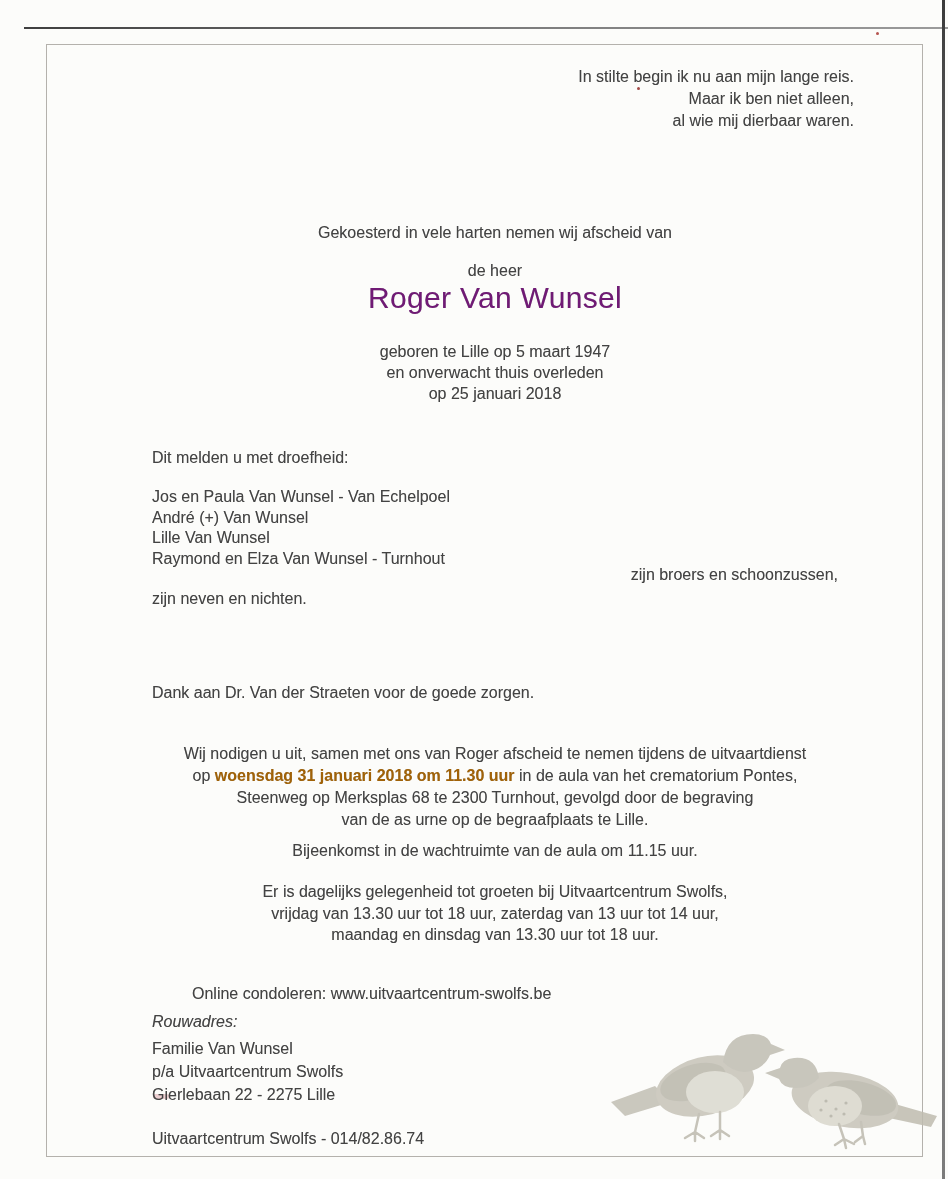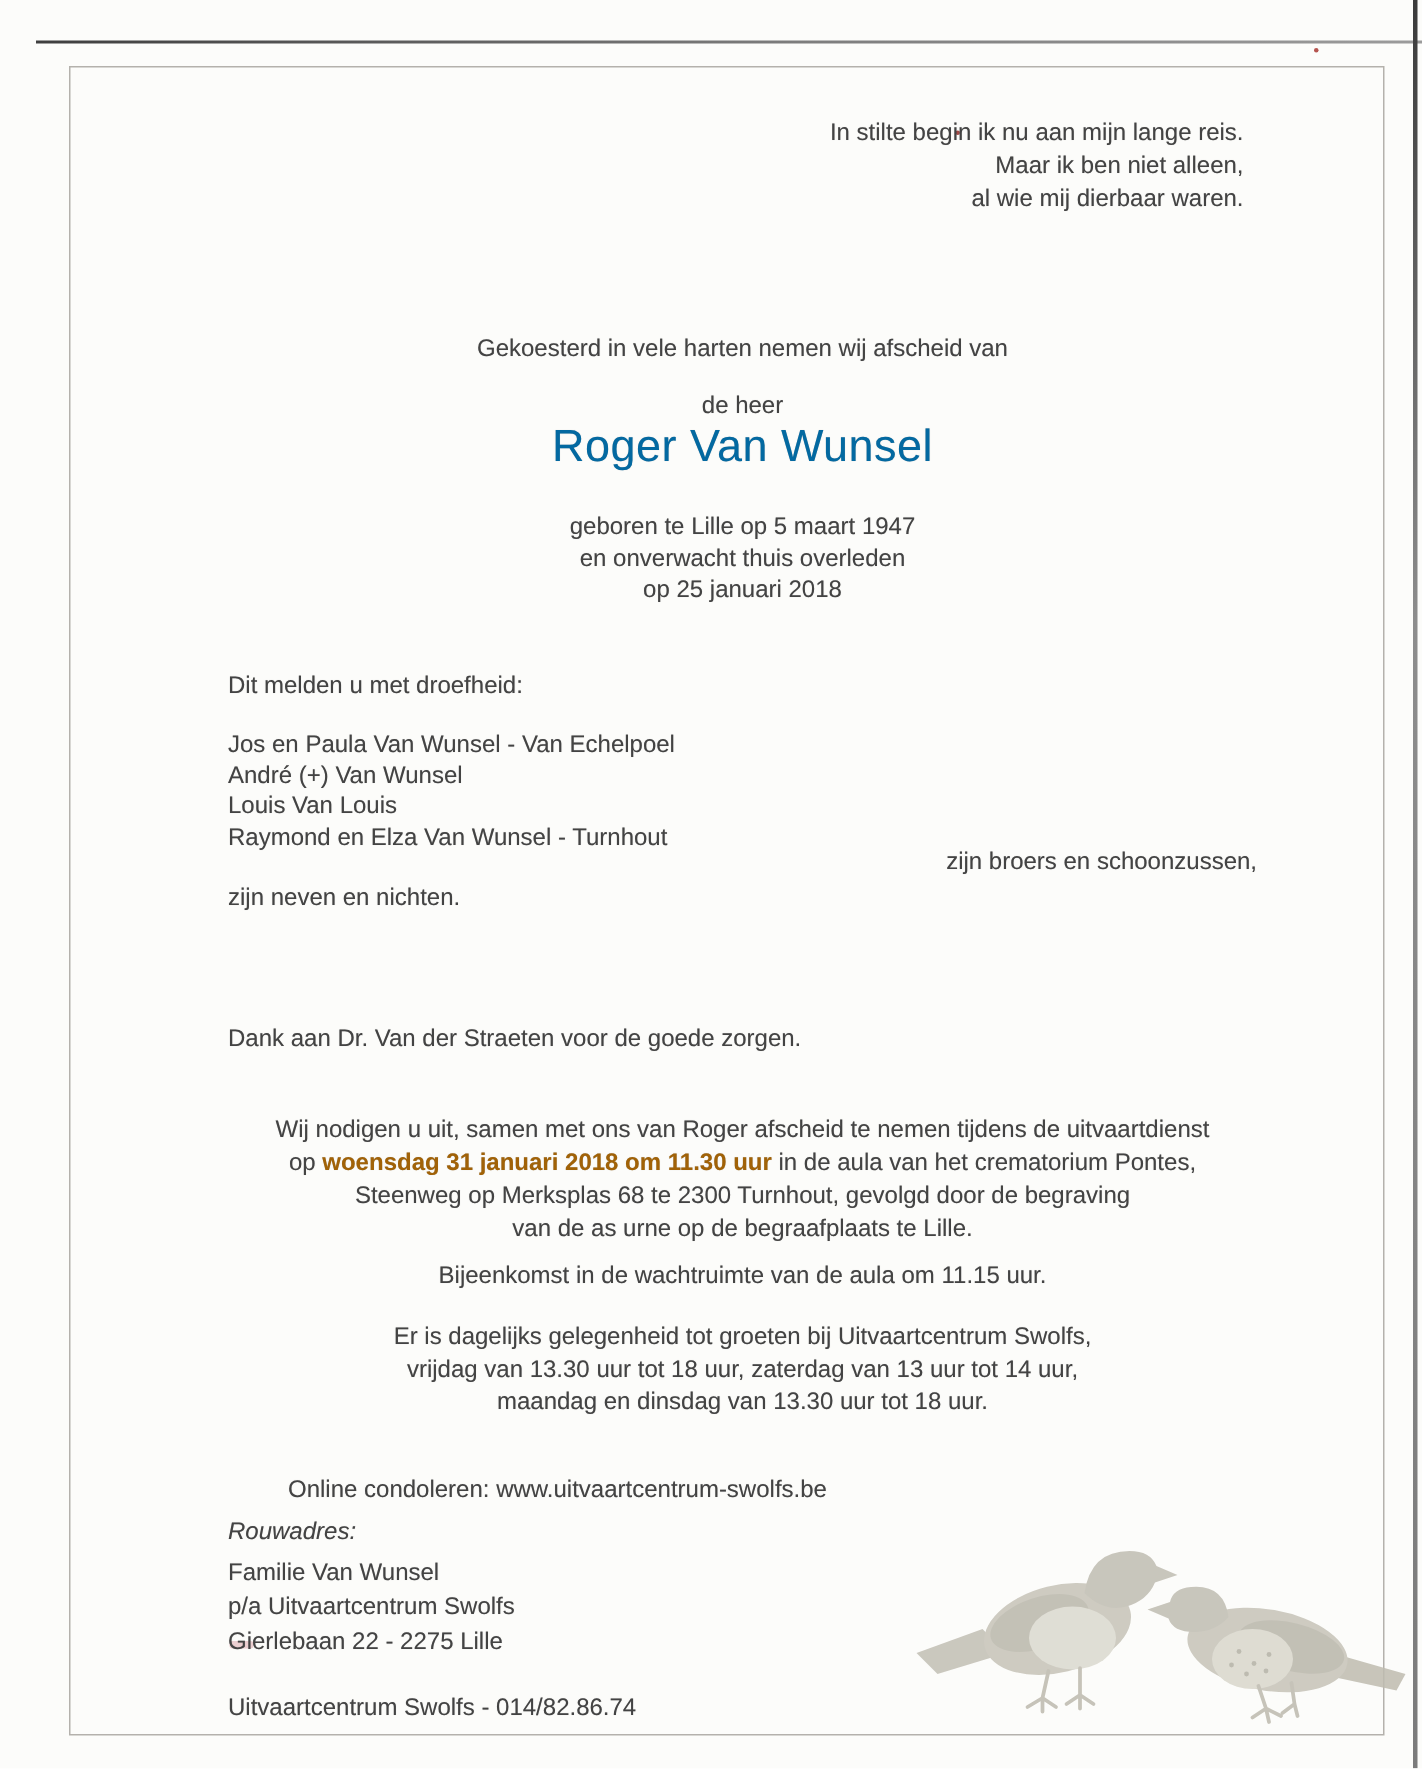--- a/index.html
+++ b/index.html
@@ -17,24 +17,24 @@
   .card-frame{position:absolute;left:46px;top:44px;width:877px;height:1113px;
     border:1px solid #b4b1ac;box-sizing:border-box;}
   .speck{position:absolute;border-radius:50%;}
   .speck-red-1{left:876px;top:32px;width:3px;height:3px;background:#b5544f;}
   .speck-red-2{left:637px;top:87px;width:3px;height:3px;background:#a34a46;}
   .smudge-pink{position:absolute;left:153px;top:1094px;width:16px;height:5px;
     background:rgba(206,122,132,.35);border-radius:2px;filter:blur(.5px);}
   .centered{position:absolute;left:56px;width:878px;text-align:center;}
   .leftb{position:absolute;left:152px;text-align:left;}
   .rightb{position:absolute;text-align:right;}
-  .poem{top:66px;right:119px;line-height:22px;margin-top:12px;}
+  .poem{top:66px;right:94px;line-height:22px;}
   .intro{top:224px;}
   .honorific{top:262px;}
-  .deceased-name{top:281px;font-size:30px;line-height:34px;color:#0369a1;letter-spacing:.3px;}
+  .deceased-name{top:281px;font-size:30px;line-height:34px;color:#701a75;letter-spacing:.3px;}
   .life-dates{top:341px;line-height:21px;}
   .notice-heading{top:449px;}
   .relatives{top:487px;line-height:20.5px;}
   .relation-right{top:566px;right:110px;}
   .relation-left{top:590px;}
   .families-line{top:626px;}
   .thanks-line{top:684px;}
   .invitation{top:743px;line-height:22px;}
   .invitation b{font-weight:bold;color:#a16207;}
   .gathering{top:842px;}
@@ -73,21 +73,21 @@
     <div>geboren te Lille op 5 maart 1947</div>
     <div>en onverwacht thuis overleden</div>
     <div>op 25 januari 2018</div>
   </div>
 
   <div class="leftb notice-heading">Dit melden u met droefheid:</div>
 
   <div class="leftb relatives">
     <div>Jos en Paula Van Wunsel - Van Echelpoel</div>
     <div>André (+) Van Wunsel</div>
-    <div>Louis Van Louis</div>
+    <div>Lille Van Wunsel</div>
     <div>Raymond en Elza Van Wunsel - Turnhout</div>
   </div>
 
   <div class="rightb relation-right">zijn broers en schoonzussen,</div>
   <div class="leftb relation-left">zijn neven en nichten.</div>
   <div class="leftb thanks-line">Dank aan Dr. Van der Straeten voor de goede zorgen.</div>
 
   <div class="centered invitation">
     <div>Wij nodigen u uit, samen met ons van Roger afscheid te nemen tijdens de uitvaartdienst</div>
     <div><span>op </span><b>woensdag 31 januari 2018 om 11.30 uur</b><span> in de aula van het crematorium Pontes,</span></div>

